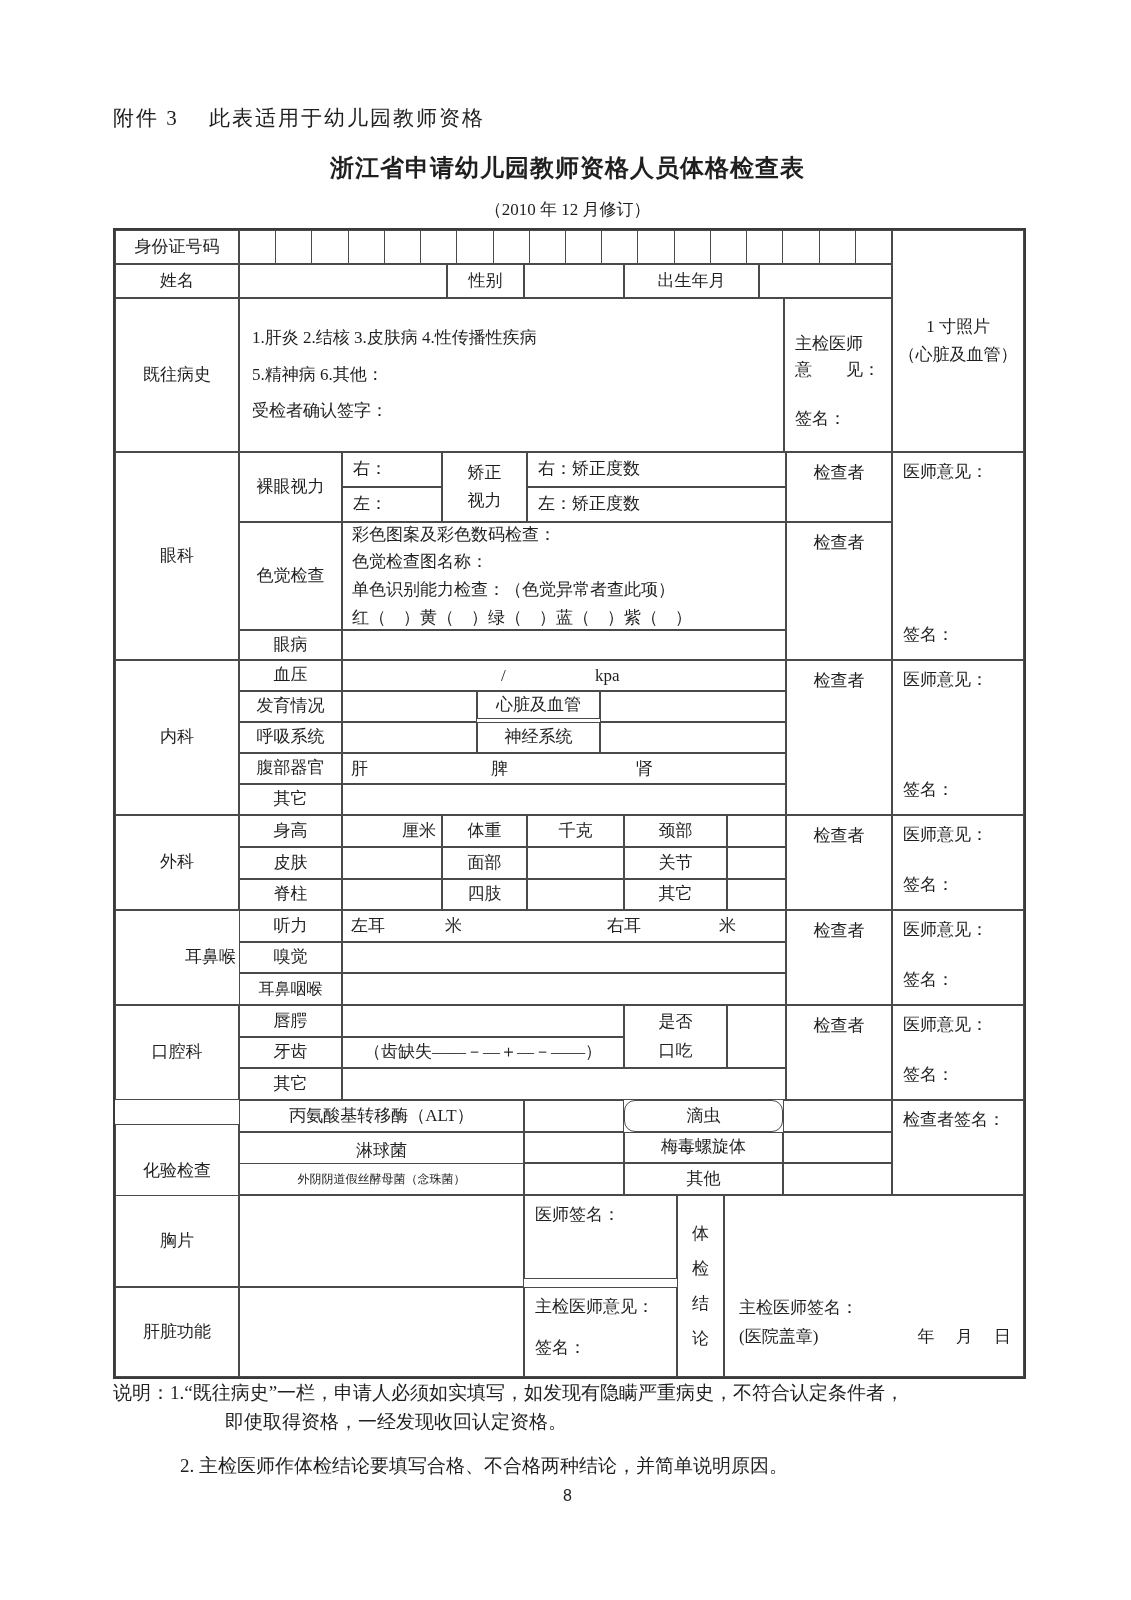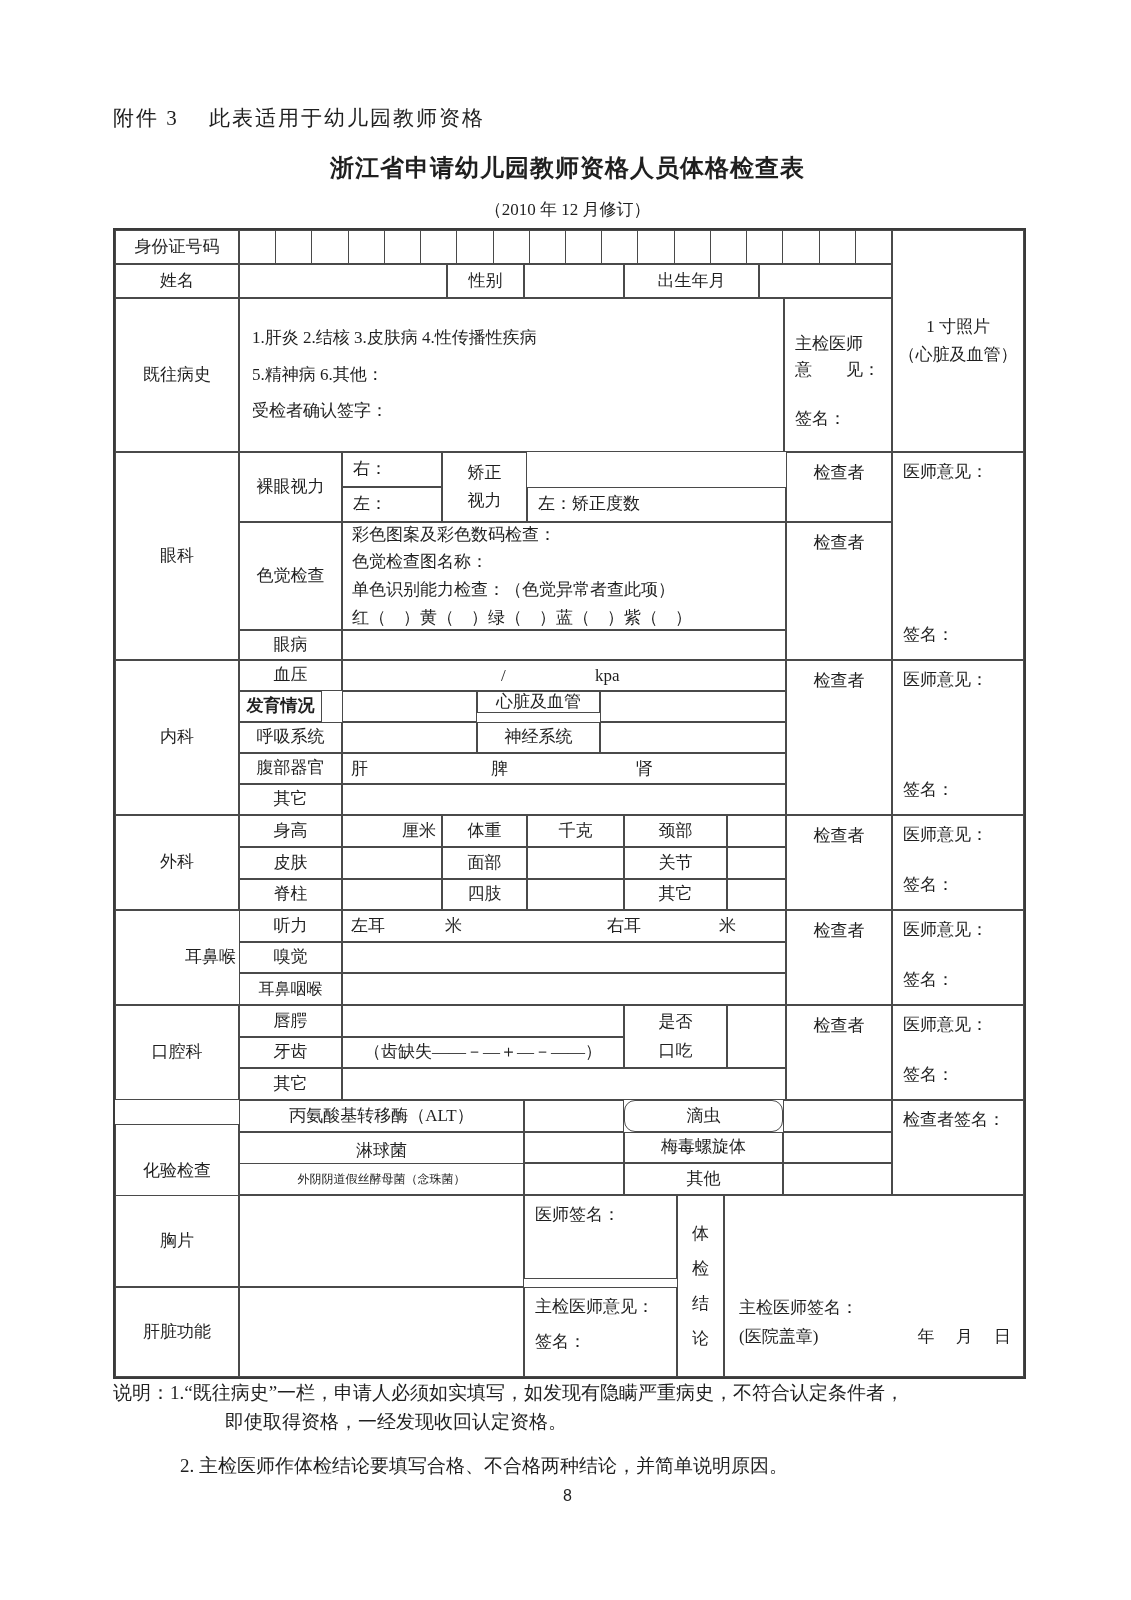--- a/index.html
+++ b/index.html
@@ -27,21 +27,21 @@
            padding:32px 4px 0 10px;line-height:1.55;}
   .hist-op .sig{margin-top:22px;}
   .hist-cont{flex-direction:column;align-items:flex-start;text-align:left;justify-content:center;
              padding-left:12px;line-height:2.15;}
   .color-cont{flex-direction:column;align-items:flex-start;text-align:left;justify-content:center;
               padding-left:9px;line-height:1.62;}
   .vert{width:22px;word-break:break-all;line-height:35px;text-align:center;}
   .two-line{flex-direction:column;line-height:1.65;}
   .tl{align-items:flex-start;justify-content:flex-start;text-align:left;padding:8px 4px 0 10px;}
   .chief{flex-direction:column;align-items:flex-start;justify-content:flex-start;text-align:left;
-         padding:8px 4px 0 10px;gap:12px;}
+         padding:8px 4px 0 10px;gap:18px;}
   .bigcell{flex-direction:column;justify-content:flex-end;align-items:stretch;text-align:left;
            padding:0 12px 24px 14px;line-height:1.7;}
   .bigcell .row2{display:flex;justify-content:space-between;}
   .notes{position:absolute;left:113px;top:1378px;width:930px;font-size:19px;line-height:1.55;}
   .notes .ind{margin-left:112px;}
   .notes .item2{margin-top:14px;margin-left:67px;}
   .pagenum{position:absolute;left:113px;top:1487px;width:909px;text-align:center;
            font-family:"Liberation Sans","DejaVu Sans",sans-serif;font-size:16px;}
 </style>
 </head>
@@ -101,20 +101,21 @@
     </div>
 
     <div class="cell" style="left:0;top:222px;width:124px;height:208px;">眼科</div>
     <div class="cell" style="left:124px;top:222px;width:103px;height:70px;">裸眼视力</div>
     <div class="cell al" style="left:227px;top:222px;width:100px;height:35px;">右：</div>
     <div class="cell al" style="left:227px;top:257px;width:100px;height:35px;">左：</div>
     <div class="cell colm two-line" style="left:327px;top:222px;width:85px;height:70px;">
       <div>矫正</div>
       <div>视力</div>
     </div>
+    <div class="cell al" style="left:412px;top:222px;width:259px;height:35px;">右：矫正度数</div>
     <div class="cell al" style="left:412px;top:257px;width:259px;height:35px;">左：矫正度数</div>
     <div class="cell examtop" style="left:671px;top:222px;width:106px;height:70px;">检查者</div>
     <div class="cell" style="left:124px;top:292px;width:103px;height:108px;">色觉检查</div>
     <div class="cell color-cont" style="left:227px;top:292px;width:444px;height:108px;">
       <div>彩色图案及彩色数码检查：</div>
       <div>色觉检查图名称：</div>
       <div>单色识别能力检查：（色觉异常者查此项）</div>
       <div>红（　）黄（　）绿（　）蓝（　）紫（　）</div>
     </div>
     <div class="cell examtop" style="left:671px;top:292px;width:106px;height:138px;">检查者</div>
@@ -124,23 +125,23 @@
       <div>医师意见：</div>
       <div>签名：</div>
     </div>
 
     <div class="cell" style="left:0;top:430px;width:124px;height:155px;">内科</div>
     <div class="cell" style="left:124px;top:430px;width:103px;height:31px;">血压</div>
     <div class="cell rel" style="left:227px;top:430px;width:444px;height:31px;">
       <span style="left:158px;">/</span>
       <span style="left:252px;">kpa</span>
     </div>
-    <div class="cell" style="left:124px;top:461px;width:83px;height:31px;font-weight:bold;">发育情况</div>
+    <div class="cell" style="left:124px;top:461px;width:103px;height:31px;">发育情况</div>
     <div class="cell" style="left:227px;top:461px;width:135px;height:31px;"></div>
-    <div class="cell" style="left:362px;top:461px;width:123px;height:22px;">心脏及血管</div>
+    <div class="cell" style="left:362px;top:461px;width:123px;height:28px;">心脏及血管</div>
     <div class="cell" style="left:485px;top:461px;width:186px;height:31px;"></div>
     <div class="cell" style="left:124px;top:492px;width:103px;height:31px;">呼吸系统</div>
     <div class="cell" style="left:227px;top:492px;width:135px;height:31px;"></div>
     <div class="cell" style="left:362px;top:492px;width:123px;height:31px;">神经系统</div>
     <div class="cell" style="left:485px;top:492px;width:186px;height:31px;"></div>
     <div class="cell" style="left:124px;top:523px;width:103px;height:31px;">腹部器官</div>
     <div class="cell rel" style="left:227px;top:523px;width:444px;height:31px;">
       <span style="left:8px;">肝</span>
       <span style="left:148px;">脾</span>
       <span style="left:293px;">肾</span>

